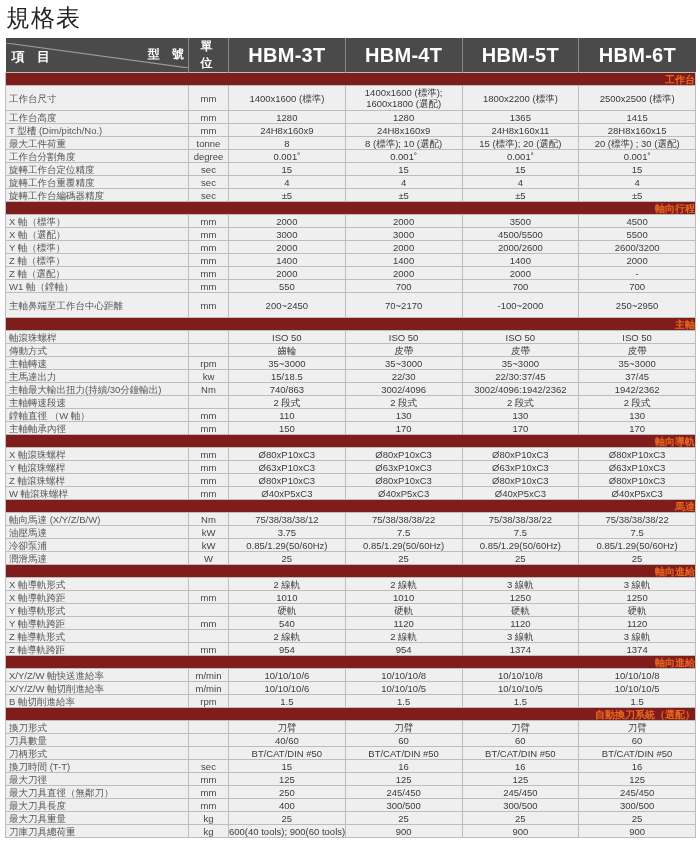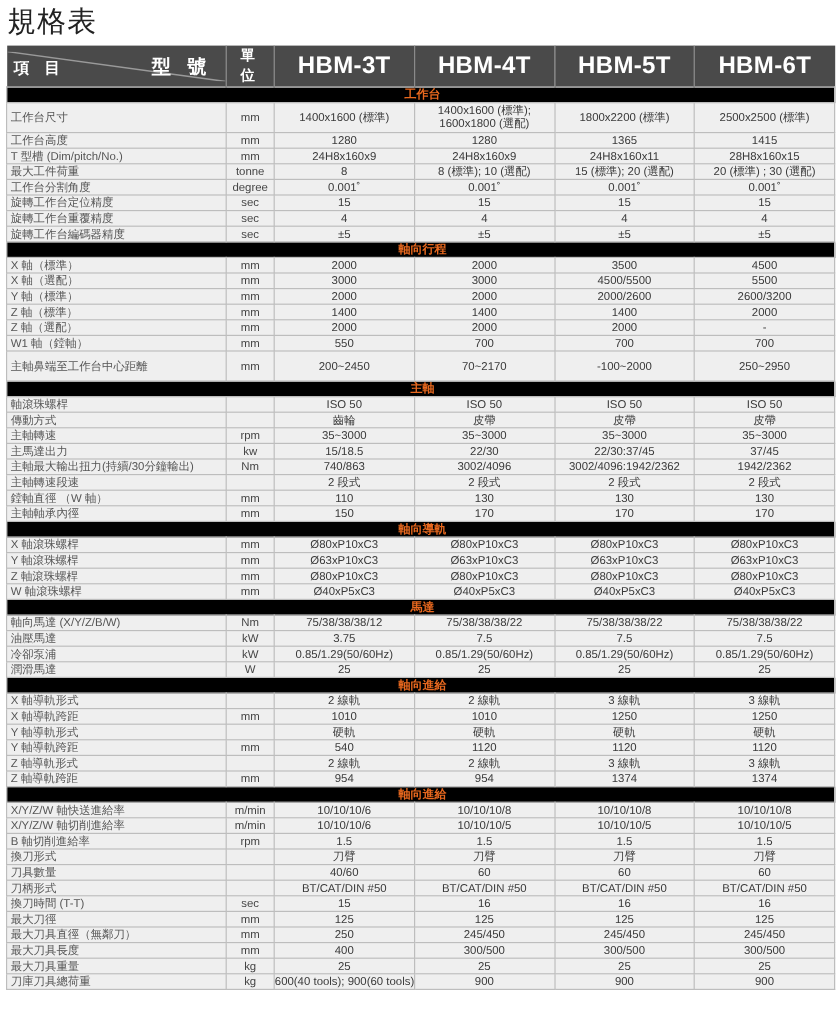--- a/index.html
+++ b/index.html
@@ -8,27 +8,27 @@
   table.spec { position:absolute; left:5px; top:38px; width:690px; border-collapse:collapse; table-layout:fixed; }
   table.spec col.c-item { width:183px; }
   table.spec col.c-unit { width:40px; }
   table.spec col.c-m { width:116.75px; }
   thead th { background:#4a4a4a; color:#fff; height:25px; border-left:1px solid #8a8a8a; font-size:13px; font-weight:bold; padding:0; }
   thead th:first-child { border-left:none; }
   thead th.model { font-family:"Liberation Sans",sans-serif; font-size:20px; letter-spacing:0.3px; }
   .hdr-item { position:relative; height:25px; overflow:hidden; }
   .hdr-item .diag { position:absolute; left:0; top:0; width:100%; height:100%; }
   .hdr-item .lbl-item { position:absolute; left:6px; bottom:2px; font-size:13px; letter-spacing:4px; }
-  .hdr-item .lbl-model { position:absolute; right:12px; top:3px; font-size:16px; letter-spacing:4px; }
+  .hdr-item .lbl-model { position:absolute; right:0; top:3px; font-size:12px; letter-spacing:4px; }
   .hdr-unit { font-size:12px; letter-spacing:4px; }
   tbody td { font-size:9.5px; height:12px; line-height:11px; padding:0; border:1px solid #bdbdbd; background:#efefef; text-align:center; color:#3a3a3a; font-family:"Liberation Sans",sans-serif; white-space:nowrap; }
   tbody td.label { text-align:left; padding-left:3px; color:#555; }
   tbody td.unit { color:#444; }
   tbody tr.tall td { height:24px; }
-  tbody tr.section td { background:#000000; color:#e8681e; font-weight:bold; text-align:center; padding-left:3px; border-left:1px solid #bdbdbd; border-right:1px solid #bdbdbd; border-top:1px solid #bdbdbd; border-bottom:1px solid #bdbdbd; font-size:10px; height:12px; }
+  tbody tr.section td { background:#7f1d1d; color:#e8681e; font-weight:bold; text-align:right; padding-left:3px; border-left:1px solid #bdbdbd; border-right:1px solid #bdbdbd; border-top:1px solid #bdbdbd; border-bottom:1px solid #bdbdbd; font-size:10px; height:12px; }
 </style>
 </head>
 <body>
 
 <div class="title">規格表</div>
 
 <table class="spec">
   <colgroup>
     <col class="c-item">
       <col class="c-unit">
@@ -391,20 +391,23 @@
         <td>10/10/10/5</td>
       </tr>
       <tr>
         <td class="label">B 軸切削進給率</td>
         <td class="unit">rpm</td>
         <td>1.5</td>
         <td>1.5</td>
         <td>1.5</td>
         <td>1.5</td>
       </tr>
+      <tr class="section">
+        <td colspan="6">自動換刀系統（選配）</td>
+      </tr>
       <tr>
         <td class="label">換刀形式</td>
         <td class="unit"></td>
         <td>刀臂</td>
         <td>刀臂</td>
         <td>刀臂</td>
         <td>刀臂</td>
       </tr>
       <tr>
         <td class="label">刀具數量</td>

